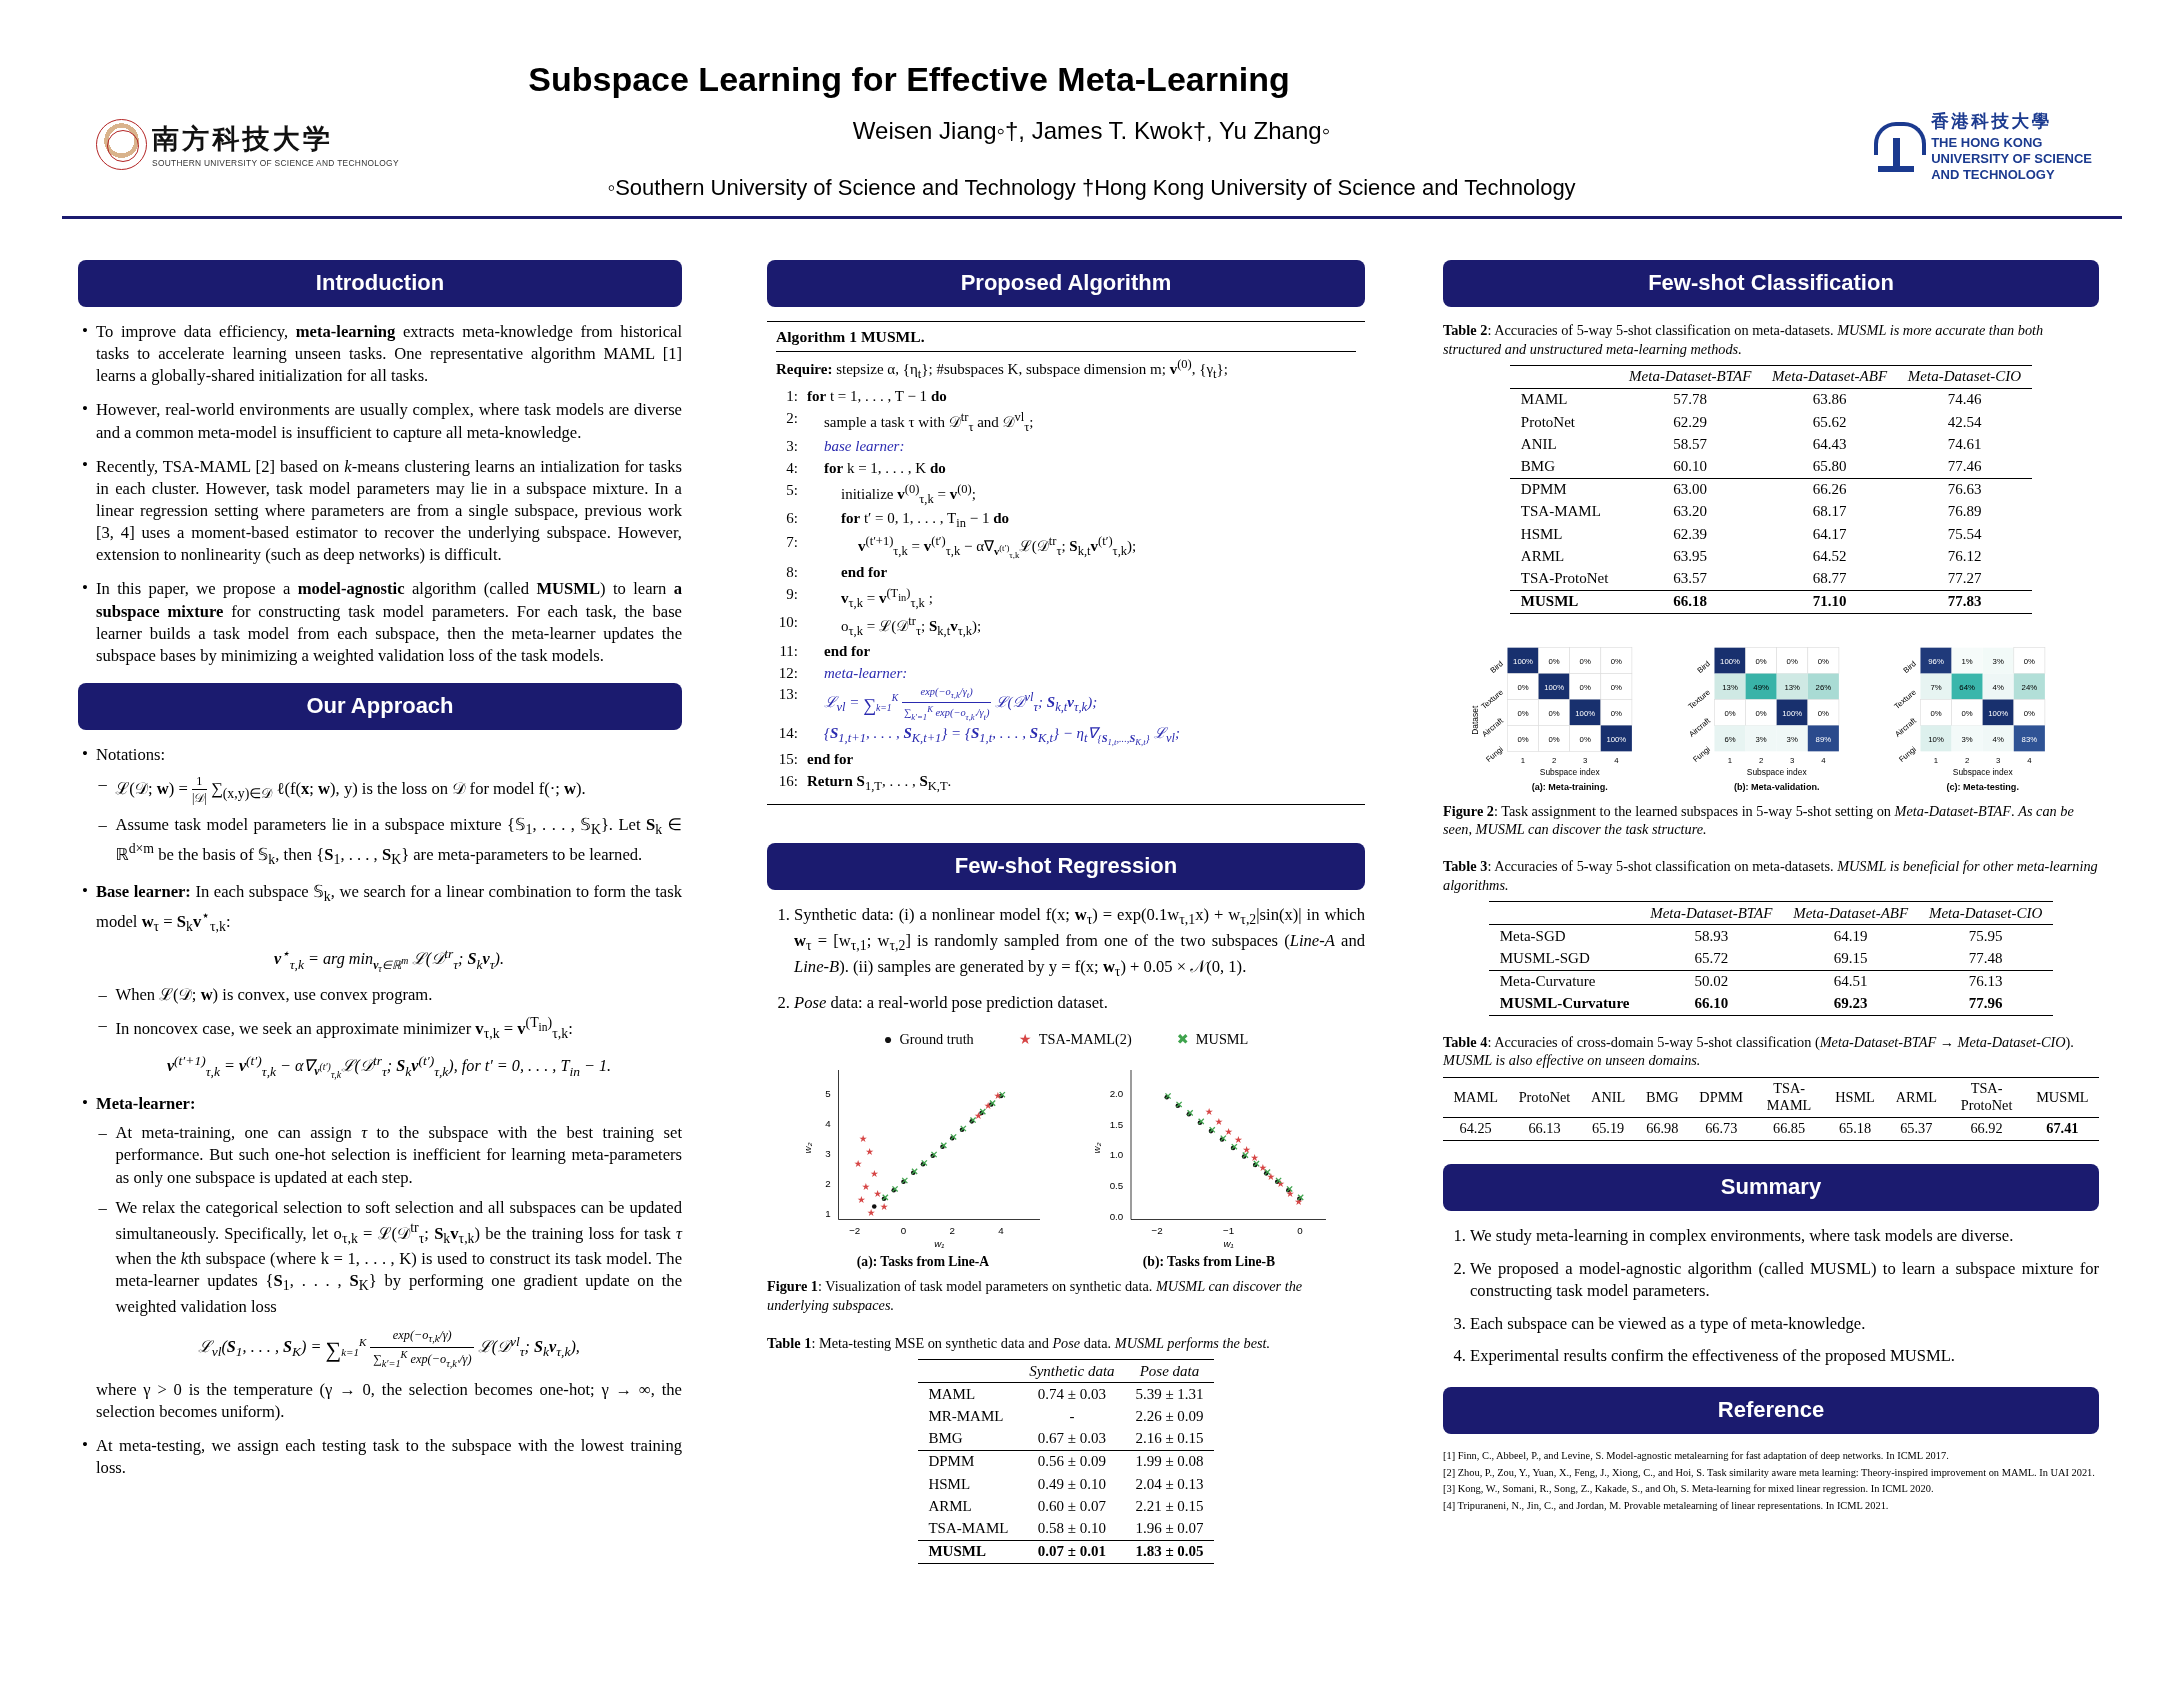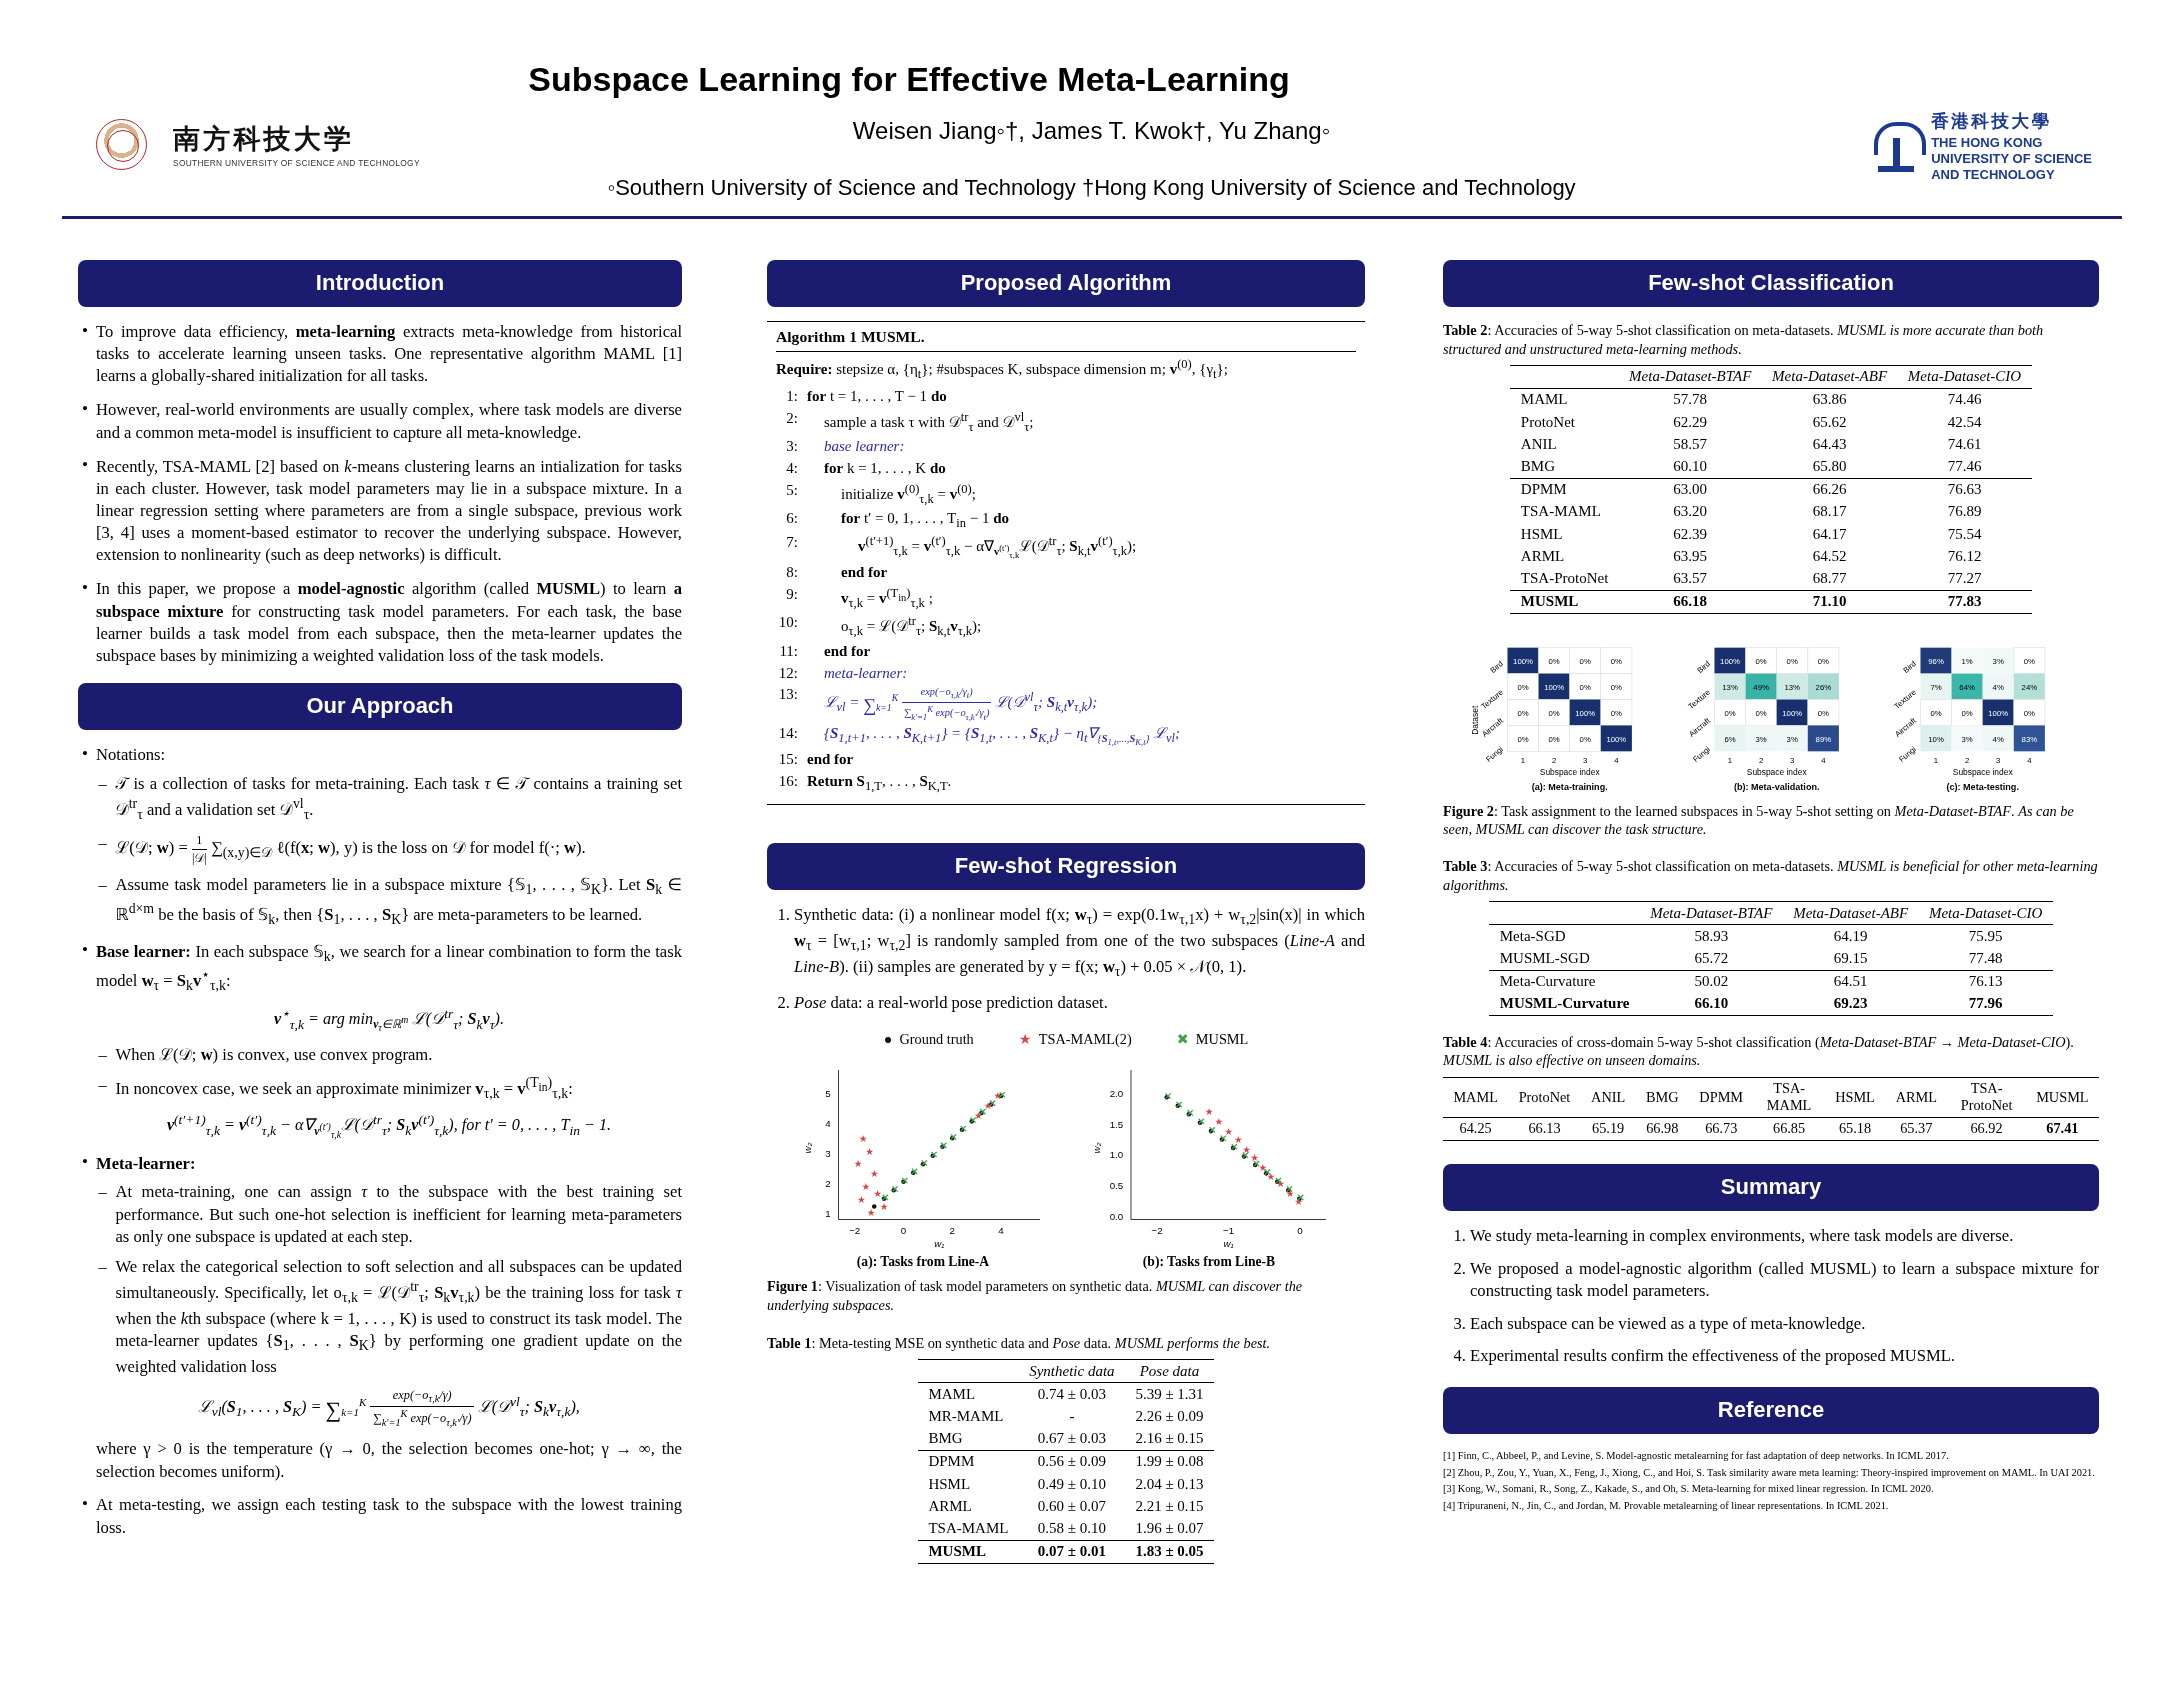--- a/index.html
+++ b/index.html
@@ -23,21 +23,21 @@
     position:absolute;left:0;top:117px;width:2183px;text-align:center;
     font-family:"Liberation Sans",sans-serif;font-size:24px;color:#000;
   }
   .affil{
     position:absolute;left:0;top:156px;width:2183px;text-align:center;
     font-family:"Liberation Sans",sans-serif;font-size:22px;color:#000;margin-top:19px;
   }
   .rule{position:absolute;left:62px;top:216px;width:2060px;height:3.2px;background:#1b1b6f;}
 
   
-  .logo-left{position:absolute;left:96px;top:119px;display:flex;align-items:center;gap:26px;}
+  .logo-left{position:absolute;left:96px;top:119px;display:flex;align-items:center;gap:5px;}
   .seal{width:51px;height:51px;border-radius:50%;border:1.9px solid #b32424;box-sizing:border-box;
         background:radial-gradient(circle at 50% 42%, #ffffff 0 34%, #d9b38c 34% 46%, #ffffff 46% 100%);
         position:relative;}
   .seal:before{content:"";position:absolute;left:50%;top:50%;width:30px;height:30px;margin:-15px 0 0 -15px;
         border-radius:50%;border:1.3px solid #b32424;}
   .cn-name{font-family:"Liberation Serif",serif;font-weight:bold;font-size:27px;letter-spacing:3.2px;color:#111;}
   .en-name{font-family:"Liberation Sans",sans-serif;font-size:8.4px;letter-spacing:0.3px;color:#333;margin-top:1.9px;}
 
   
   .logo-right{position:absolute;right:91px;top:109px;display:flex;align-items:center;gap:10.4px;}
@@ -154,21 +154,20 @@
       </ul>
     </div>
 
     <div class="band" style="margin-top:15.6px">Our Approach</div>
 
     <div class="body-text">
       <ul class="bullets">
         <li>
           <span>Notations:</span>
           <ul class="dashes">
-            <li>𝒯 is a collection of tasks for meta-training. Each task <span class="ital">τ</span> ∈ 𝒯 contains a training set 𝒟<sup>tr</sup><sub>τ</sub> and a validation set 𝒟<sup>vl</sup><sub>τ</sub>.</li>
             <li>ℒ(𝒟; <b>w</b>) = <span style="display:inline-block;vertical-align:middle;font-size:12.3px;text-align:center"><span style="display:block;border-bottom:0.6px solid #000">1</span><span style="display:block">|𝒟|</span></span> ∑<sub>(x,y)∈𝒟</sub> ℓ(f(<b>x</b>; <b>w</b>), y) is the loss on 𝒟 for model f(·; <b>w</b>).</li>
             <li>Assume task model parameters lie in a subspace mixture {𝕊<sub>1</sub>, . . . , 𝕊<sub>K</sub>}. Let <b>S</b><sub>k</sub> ∈ ℝ<sup>d×m</sup> be the basis of 𝕊<sub>k</sub>, then {<b>S</b><sub>1</sub>, . . . , <b>S</b><sub>K</sub>} are meta-parameters to be learned.</li>
           </ul>
         </li>
         <li>
           <b>Base learner:</b>
           In each subspace 𝕊<sub>k</sub>, we search for a linear combination to form the task model <b>w</b><sub>τ</sub> = <b>S</b><sub>k</sub><b>v</b><sup>⋆</sup><sub>τ,k</sub>:
           <div class="eq">
             <b>v</b><sup>⋆</sup><sub>τ,k</sub> = arg&nbsp;min<sub style="font-size:11.7px"><b>v</b><sub>τ</sub>∈ℝ<sup>m</sup></sub> ℒ(𝒟<sup>tr</sup><sub>τ</sub>; <b>S</b><sub>k</sub><b>v</b><sub>τ</sub>).
           </div>

